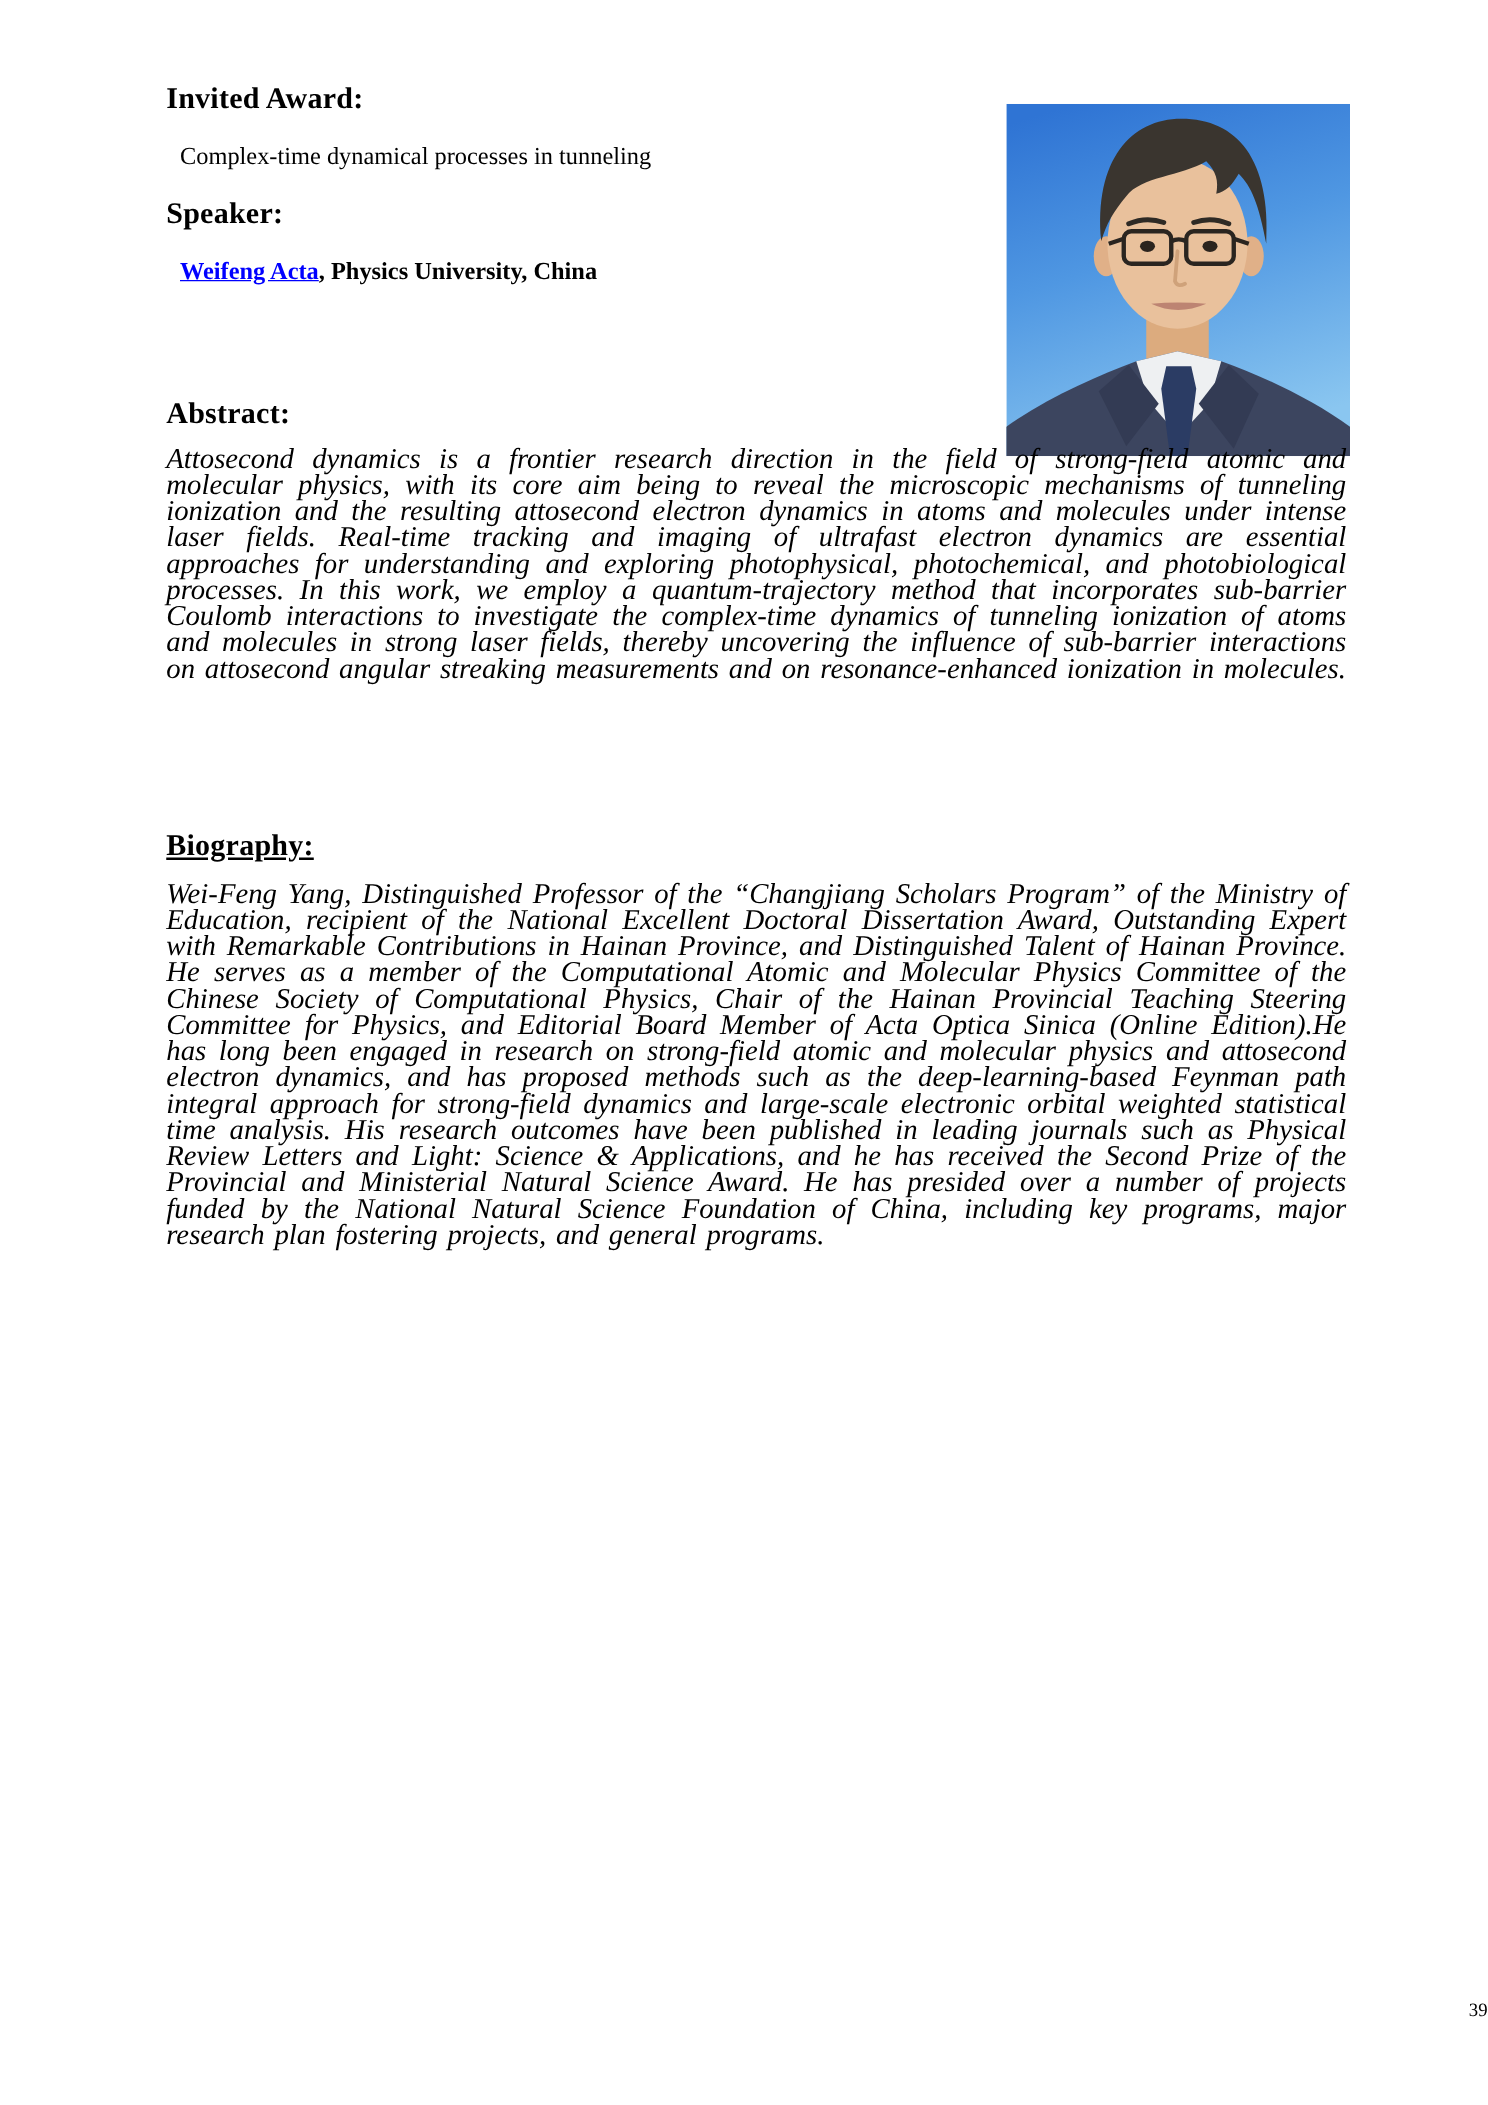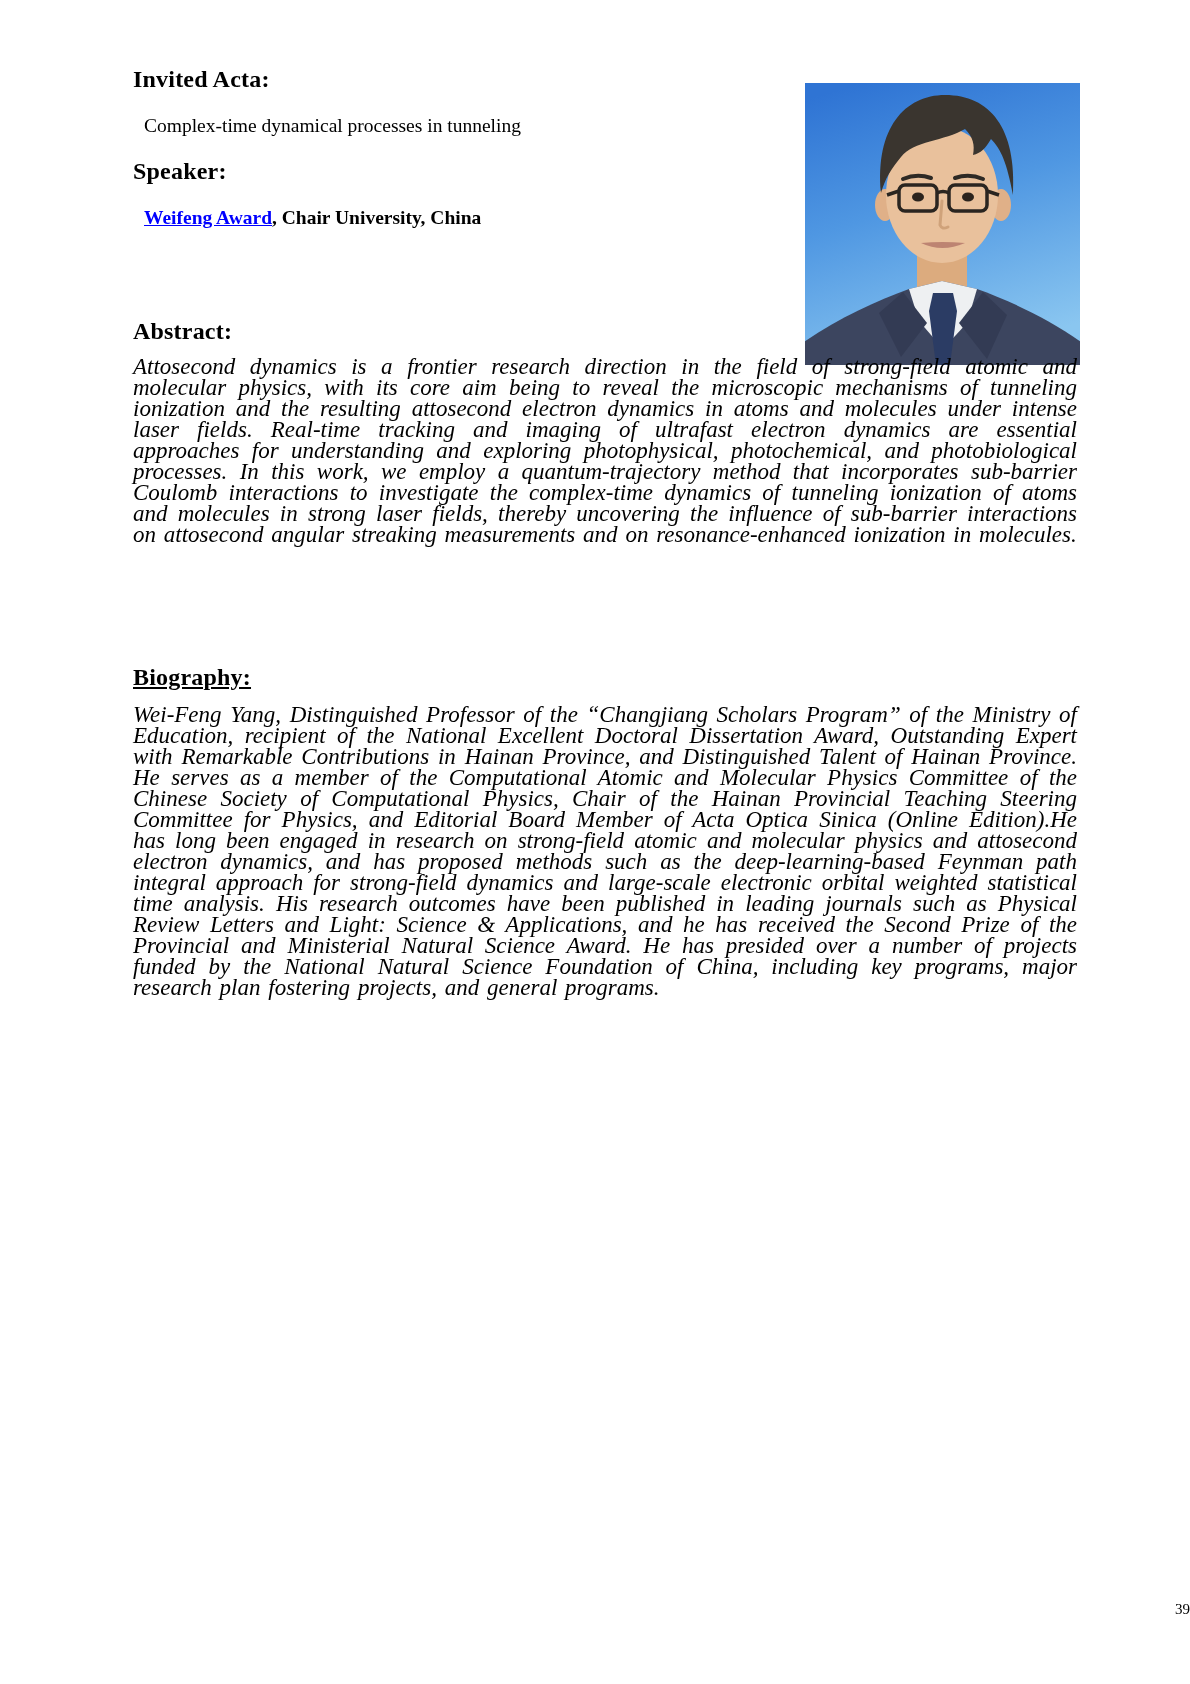--- a/index.html
+++ b/index.html
@@ -71,28 +71,28 @@
     width: 100%;
     text-align: right;
     font-size: 15px;
   }
 </style>
 </head>
 <body>
 
 <div class="page">
 
-  <div class="section-heading" style="top: 66px;">Invited Acta:</div>
+  <div class="section-heading" style="top: 66px;">Invited Award:</div>
 
   <div class="talk-title" style="top: 114px;">Complex-time dynamical processes in tunneling</div>
 
   <div class="section-heading" style="top: 158px;">Speaker:</div>
 
   <div class="speaker-line" style="top: 206px;">
-    <span class="speaker-name">Weifeng Award</span><span>, Chair University, China</span>
+    <span class="speaker-name">Weifeng Acta</span><span>, Physics University, China</span>
   </div>
 
   <div class="photo-frame">
     <svg width="275" height="282" viewBox="0 0 275 282" xmlns="http://www.w3.org/2000/svg">
       <defs>
         <linearGradient id="bgGrad" x1="0.2" y1="0" x2="0.5" y2="1">
           <stop offset="0" stop-color="#2f74d4"></stop>
           <stop offset="0.45" stop-color="#4f97e2"></stop>
           <stop offset="1" stop-color="#8ac6f0"></stop>
         </linearGradient>

